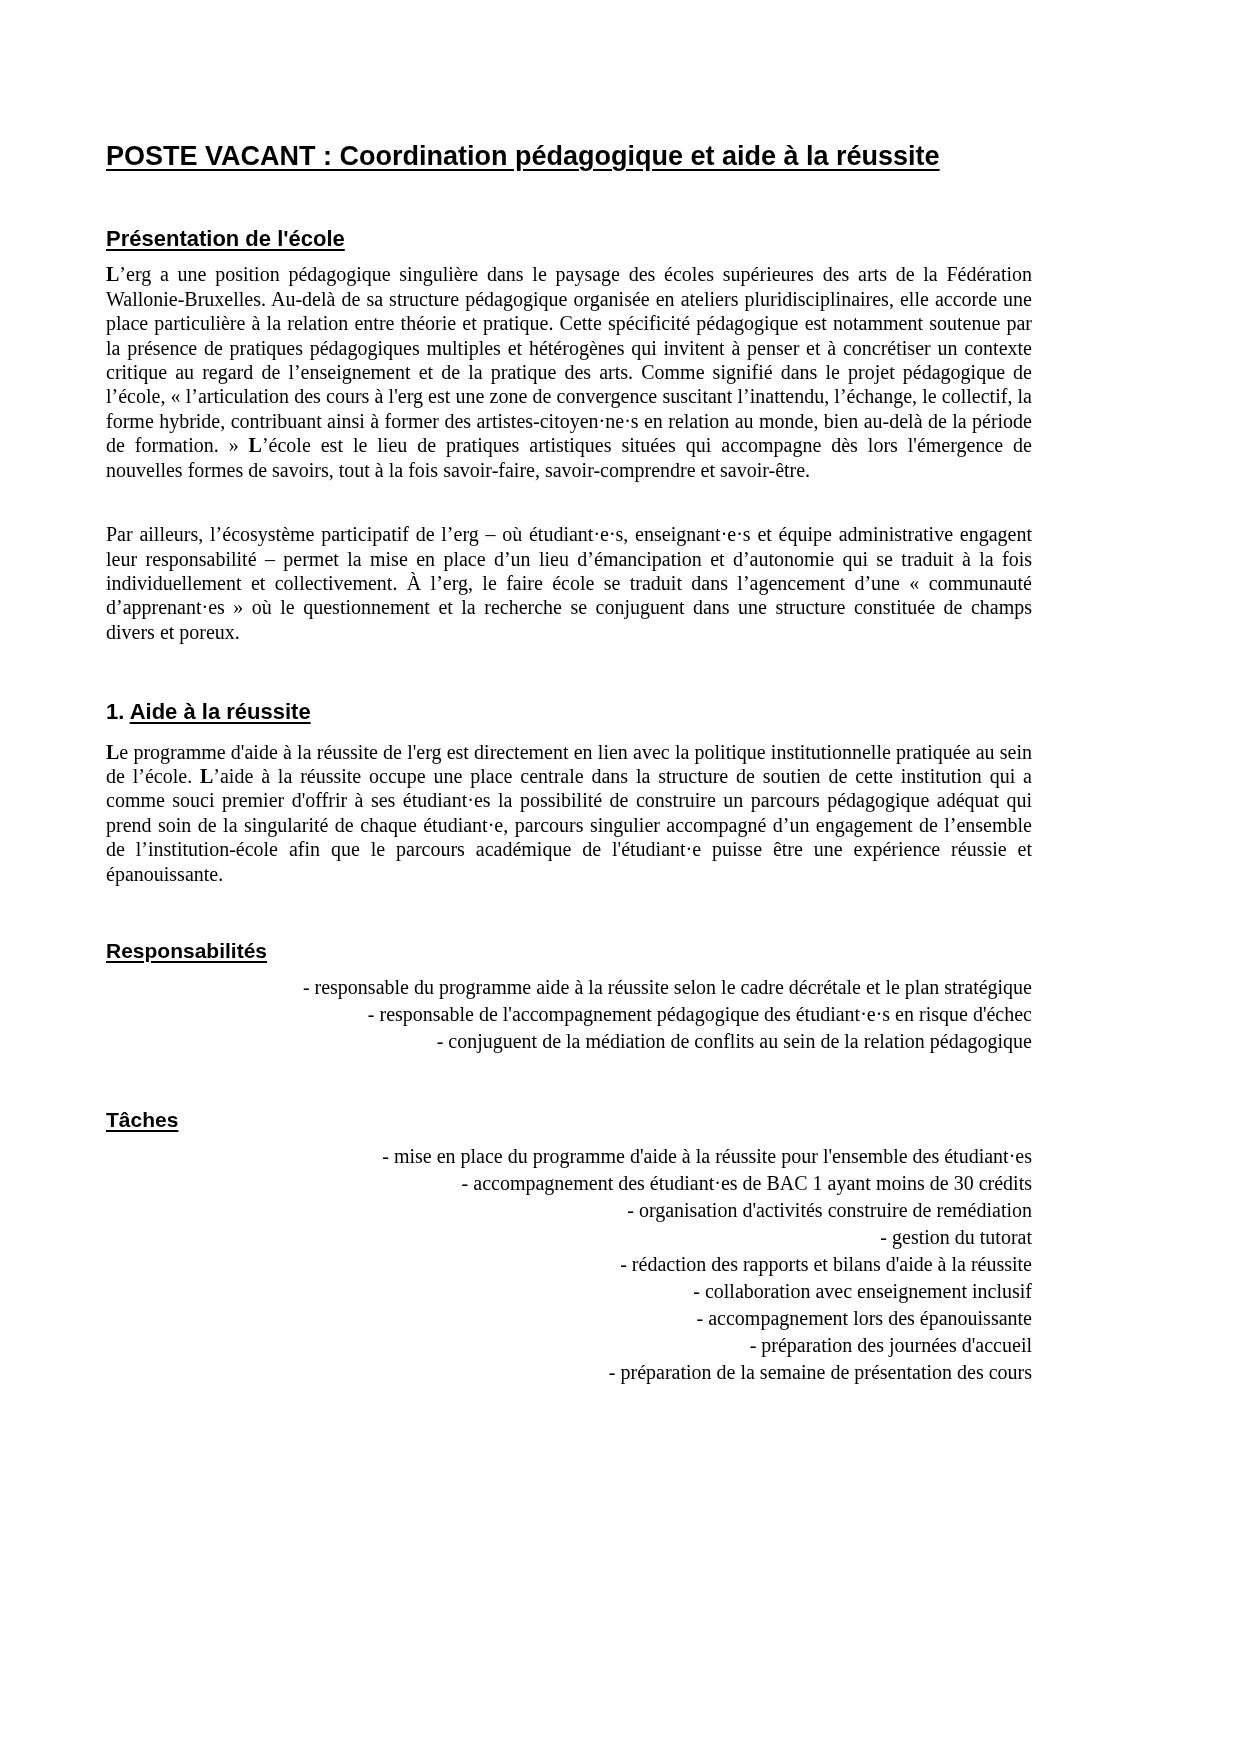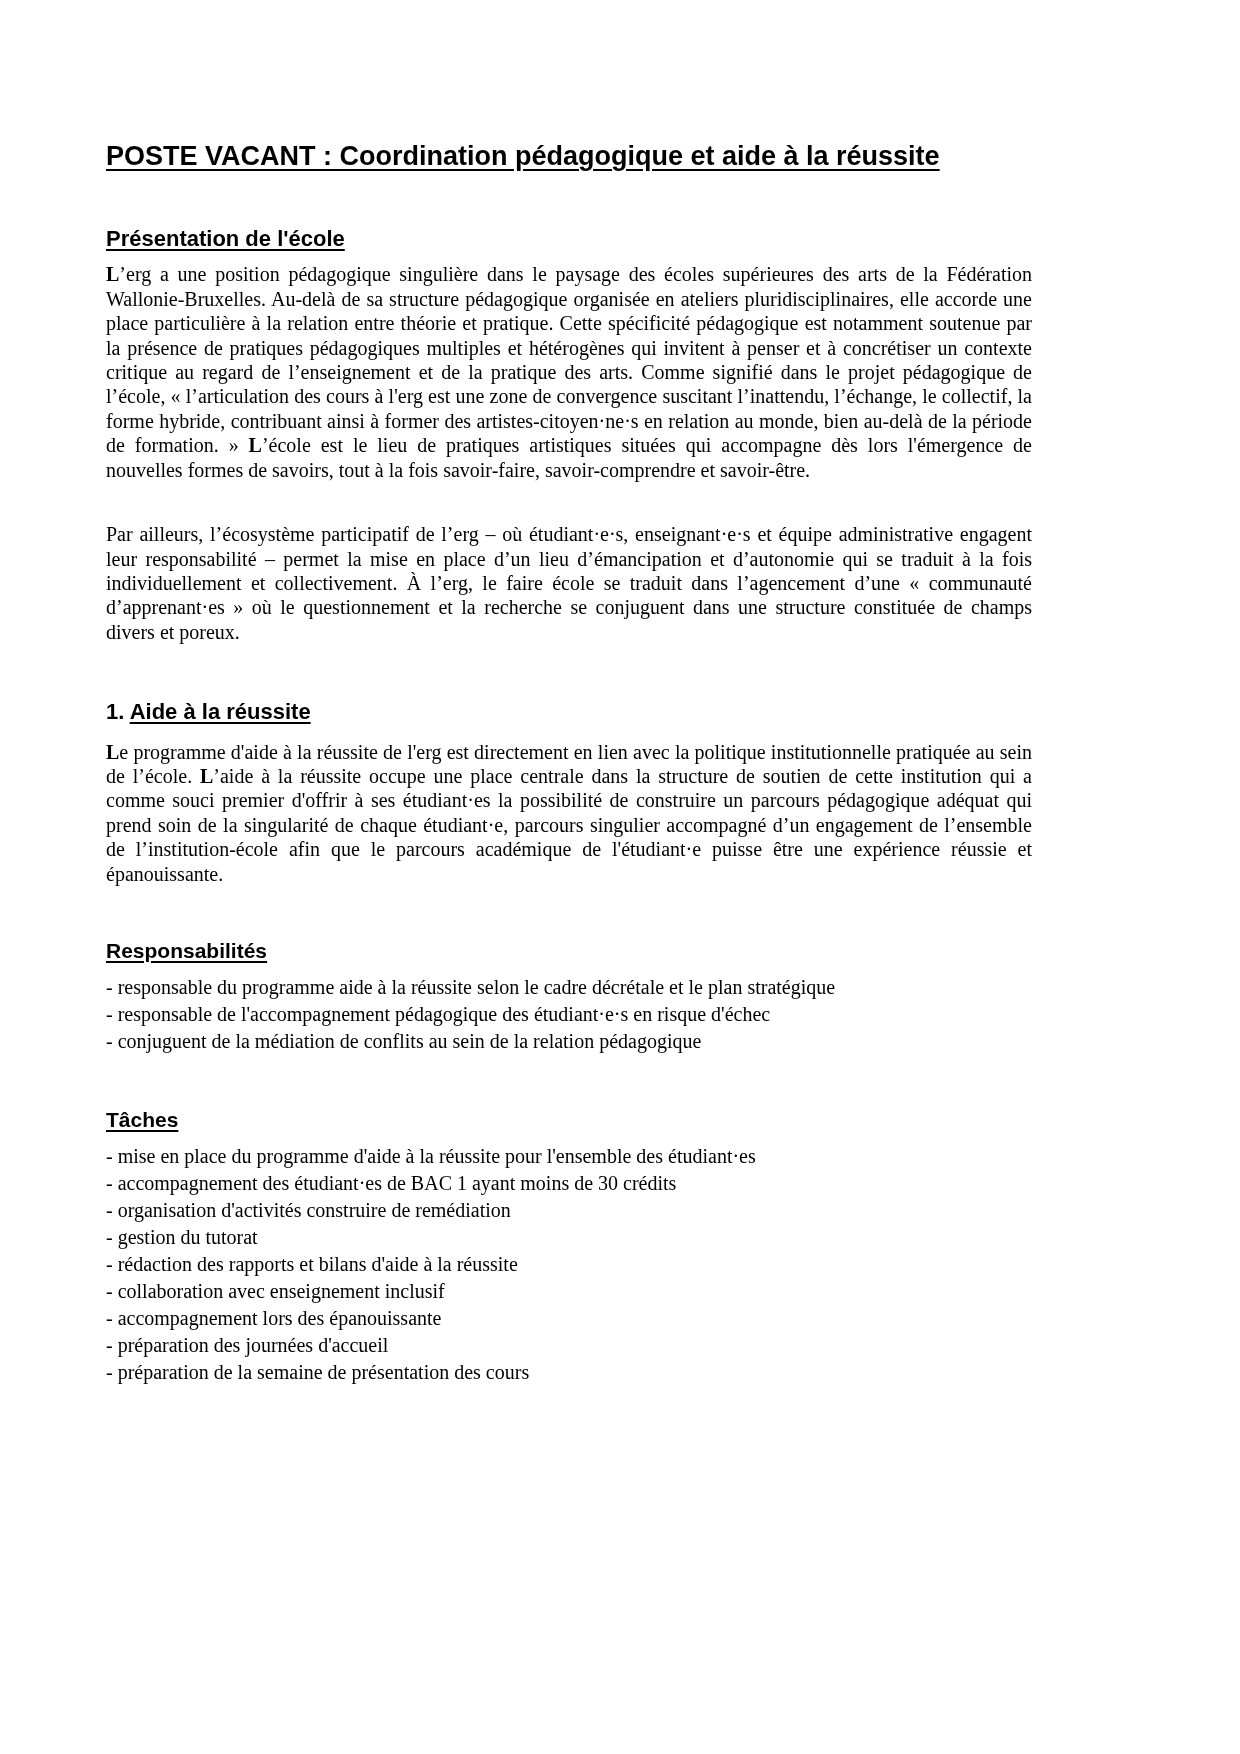--- a/index.html
+++ b/index.html
@@ -57,20 +57,21 @@
   p.body-par.spaced {
     margin-top: 40px;
   }
   p.body-par b {
     font-weight: bold;
   }
   .dash-list {
     margin: 11px 0 0 0;
     font-size: 20px;
     line-height: 27px;
+    text-align: right;
   }
   .dash-list .list-item {
     white-space: pre-wrap;
   }
 </style>
 </head>
 <body>
 
 <div class="page">
 

